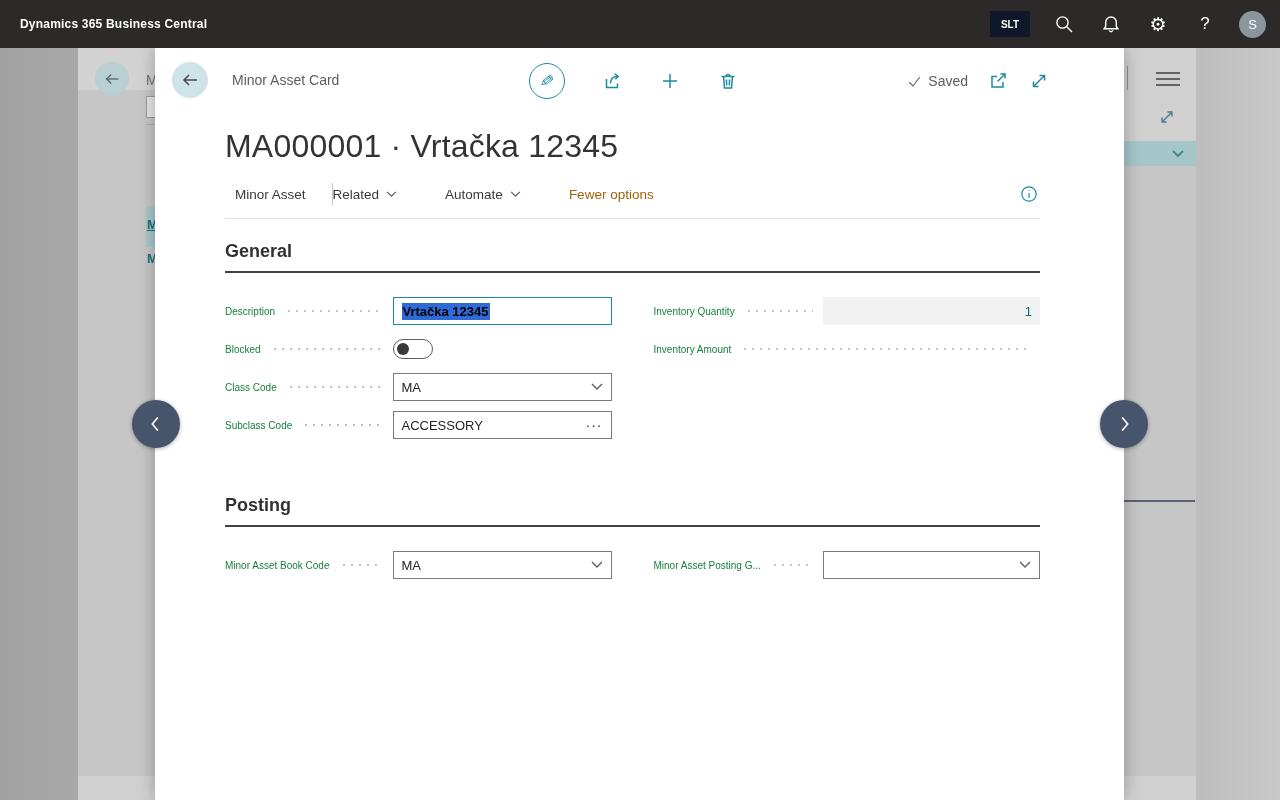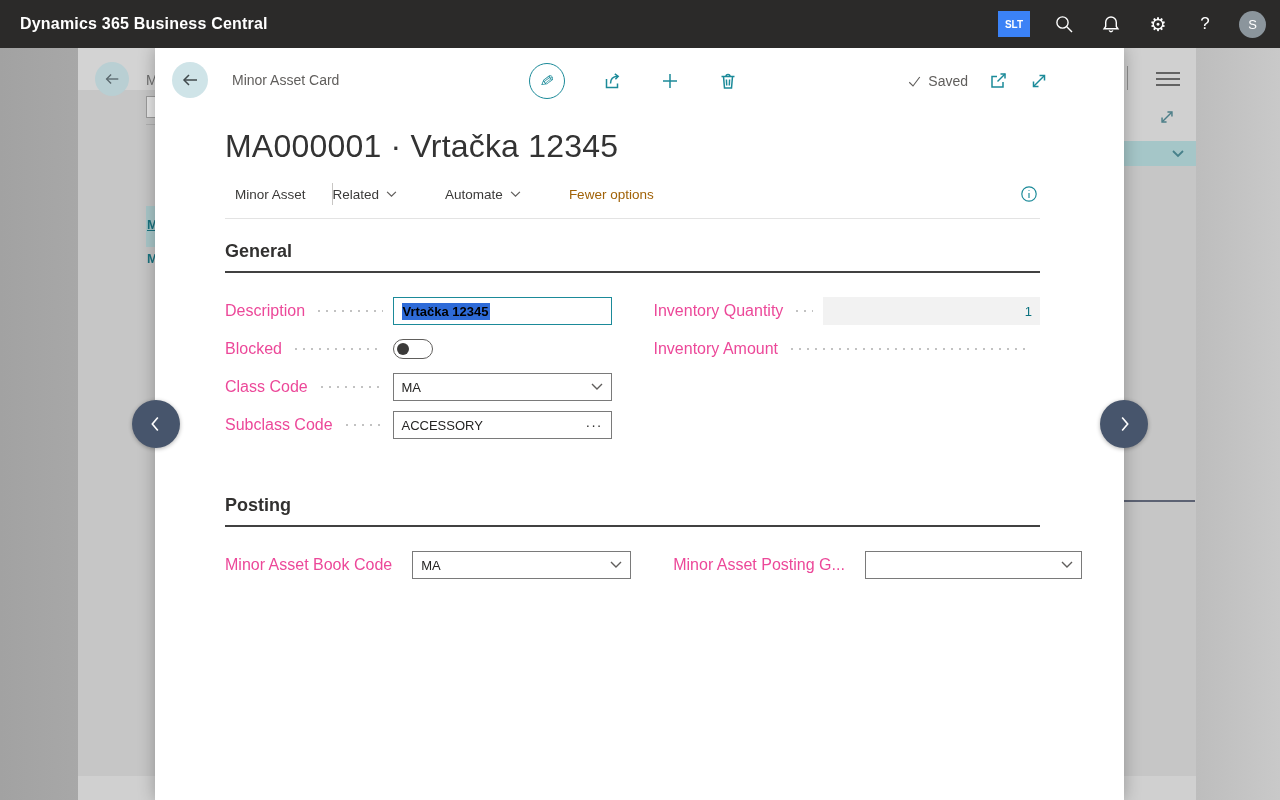--- a/index.html
+++ b/index.html
@@ -3,23 +3,23 @@
 <meta charset="utf-8">
 <style>
   * { margin:0; padding:0; box-sizing:border-box; }
   html,body { width:1280px; height:800px; overflow:hidden;
     font-family:"Liberation Sans","DejaVu Sans",sans-serif; }
   .screen { position:relative; width:1280px; height:800px; background:#aaaaaa; }
 
   
   .topbar { position:absolute; top:0; left:0; width:1280px; height:48px;
     background:#2b2a29; display:flex; align-items:center; padding:0 14px 0 20px; z-index:50; }
-  .topbar-title { color:#ffffff; font-size:16px; font-weight:600; letter-spacing:.2px; }
+  .topbar-title { color:#ffffff; font-size:12px; font-weight:600; letter-spacing:.2px; }
   .topbar-right { margin-left:auto; display:flex; align-items:center; gap:21px; }
-  .env-badge { width:32px; height:26px; background:#3b82f6; color:#fff; font-size:10px;
+  .env-badge { width:40px; height:26px; background:#0f172a; color:#fff; font-size:10px;
     font-weight:700; display:flex; align-items:center; justify-content:center; cursor:pointer; }
   .tb-icon { width:26px; height:26px; display:flex; align-items:center; justify-content:center;
     color:#ffffff; cursor:pointer; }
   .tb-icon svg { stroke:#ffffff; fill:none; stroke-width:1.4; }
   .gear-glyph { font-family:"DejaVu Sans",sans-serif; font-size:19px; line-height:1; }
   .help-glyph { font-size:17px; font-weight:400; }
   .avatar { width:27px; height:27px; border-radius:50%; background:#8b959c; color:#fff;
     font-size:13px; display:flex; align-items:center; justify-content:center; cursor:pointer; }
 
   
@@ -94,21 +94,21 @@
   .info-icon { margin-left:auto; width:18px; height:18px; cursor:pointer; }
   .info-icon svg { stroke:#1b8a99; fill:none; stroke-width:1.3; }
 
   .section { margin:0 84px 0 70px; }
   .section-general { margin-top:22px; }
   .section-posting { margin-top:46px; }
   .section-heading { font-size:18px; font-weight:600; color:#323130; padding-bottom:9px;
     border-bottom:2px solid #414141; }
   .form-grid { display:grid; grid-template-columns:1fr 1fr; column-gap:42px; margin-top:24px; }
   .field-row { display:flex; align-items:center; height:28px; margin-bottom:10px; }
-  .field-label { font-size:16px; color:#ec4899; white-space:nowrap; flex:none; }
+  .field-label { font-size:10px; color:#15803d; white-space:nowrap; flex:none; }
   .dots { flex:1; margin:0 10px; height:4px; align-self:center;
     background-image:radial-gradient(circle,#c2c2c2 1px,transparent 1.3px);
     background-size:8px 4px; background-position:0 50%; background-repeat:repeat-x; }
   .control { flex:none; width:219px; height:28px; display:flex; align-items:center;
     font-size:13px; color:#252423; }
   .col-right .control { width:217px; }
   .ctrl-box { border:1px solid #7a7a7a; background:#fff; padding:0 8px; cursor:text; }
   .ctrl-focus { border:1px solid #1b8a99; }
   .selection { background:#2e6bd8; color:#000000; padding:1px 1px; font-weight:700; }
   .ctrl-box .chev { margin-left:auto; cursor:pointer; }

